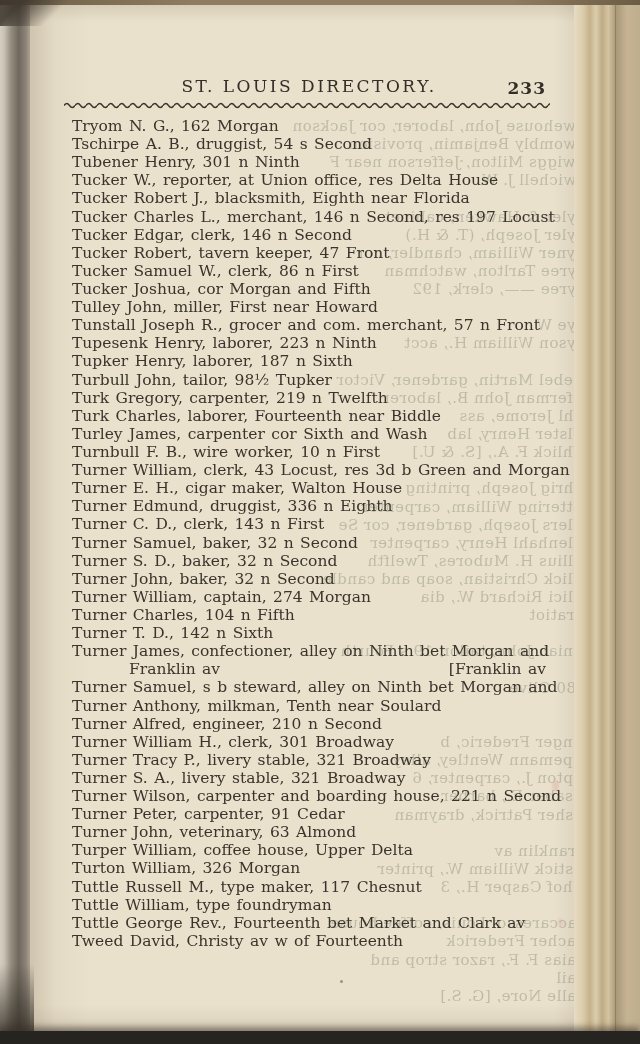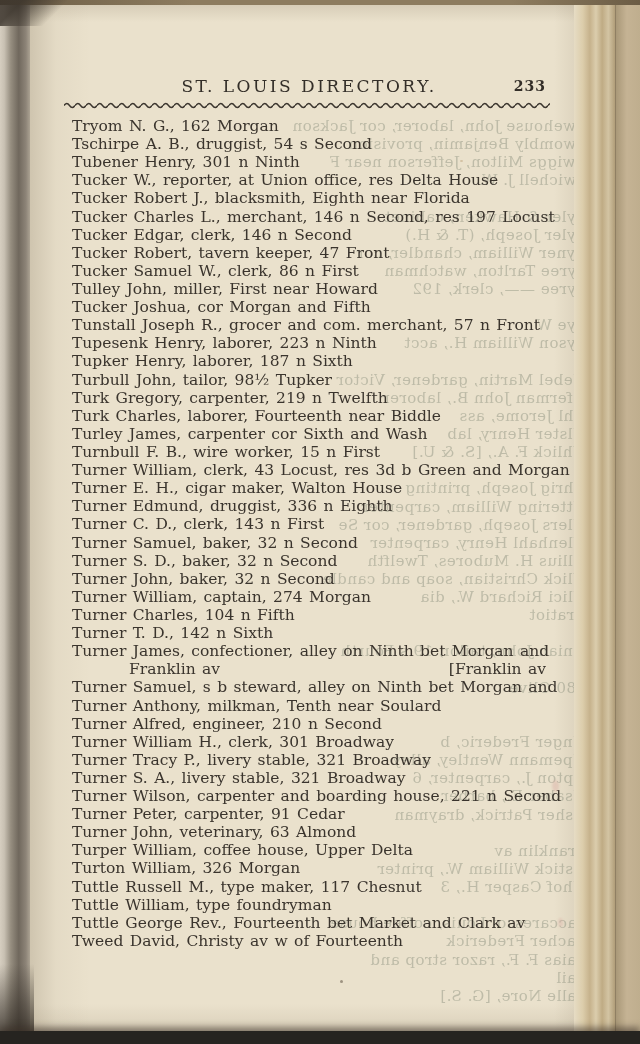--- a/index.html
+++ b/index.html
@@ -47,21 +47,21 @@
     position:absolute;left:0;top:0;width:100%;height:5px;
     background:linear-gradient(90deg,#6b5c45,#8d7c5f 30%,#8d7c5f 80%,#6b5c45);
   }
   .edge-bottom{
     position:absolute;left:0;bottom:0;width:100%;height:13px;background:#262420;
     box-shadow:0 -4px 6px rgba(60,50,40,.55);
   }
   
   .header{position:absolute;left:42px;top:72px;width:474px;height:20px;color:#332e28;}
   .title{position:absolute;left:0;right:0;top:0;text-align:center;font-size:17px;letter-spacing:2.5px;}
-  .pagenum{position:absolute;right:0;top:2px;font-size:14px;font-weight:700;letter-spacing:1px;}
+  .pagenum{position:absolute;right:0;top:2px;font-size:17px;font-weight:700;letter-spacing:1px;}
   .wave{position:absolute;left:34px;top:96px;}
   
   .entries{
     position:absolute;left:42px;top:113px;width:474px;
     color:#3a342d;font-size:15.5px;word-spacing:1.5px;
   }
   .line{position:relative;height:18.12px;line-height:18.4px;white-space:nowrap;}
   .line.indent{padding-left:57px;}
   .bracket{position:absolute;right:0;top:0;}
   
@@ -146,30 +146,30 @@
     <div class="entries" id="entries">
         <div class="line"><span>Tryom N. G., 162 Morgan</span></div>
         <div class="line"><span>Tschirpe A. B., druggist, 54 s Second</span></div>
         <div class="line"><span>Tubener Henry, 301 n Ninth</span></div>
         <div class="line"><span>Tucker W., reporter, at Union office, res Delta House</span></div>
         <div class="line"><span>Tucker Robert J., blacksmith, Eighth near Florida</span></div>
         <div class="line"><span>Tucker Charles L., merchant, 146 n Second, res 197 Locust</span></div>
         <div class="line"><span>Tucker Edgar, clerk, 146 n Second</span></div>
         <div class="line"><span>Tucker Robert, tavern keeper, 47 Front</span></div>
         <div class="line"><span>Tucker Samuel W., clerk, 86 n First</span></div>
+        <div class="line"><span>Tucker Joshua, cor Morgan and Fifth</span></div>
         <div class="line"><span>Tulley John, miller, First near Howard</span></div>
-        <div class="line"><span>Tucker Joshua, cor Morgan and Fifth</span></div>
         <div class="line"><span>Tunstall Joseph R., grocer and com. merchant, 57 n Front</span></div>
         <div class="line"><span>Tupesenk Henry, laborer, 223 n Ninth</span></div>
         <div class="line"><span>Tupker Henry, laborer, 187 n Sixth</span></div>
         <div class="line"><span>Turbull John, tailor, 98½ Tupker</span></div>
         <div class="line"><span>Turk Gregory, carpenter, 219 n Twelfth</span></div>
         <div class="line"><span>Turk Charles, laborer, Fourteenth near Biddle</span></div>
         <div class="line"><span>Turley James, carpenter cor Sixth and Wash</span></div>
-        <div class="line"><span>Turnbull F. B., wire worker, 15 n First</span></div>
+        <div class="line"><span>Turnbull F. B., wire worker, 10 n First</span></div>
         <div class="line"><span>Turner William, clerk, 43 Locust, res 3d b Green and Morgan</span></div>
         <div class="line"><span>Turner E. H., cigar maker, Walton House</span></div>
         <div class="line"><span>Turner Edmund, druggist, 336 n Eighth</span></div>
         <div class="line"><span>Turner C. D., clerk, 143 n First</span></div>
         <div class="line"><span>Turner Samuel, baker, 32 n Second</span></div>
         <div class="line"><span>Turner S. D., baker, 32 n Second</span></div>
         <div class="line"><span>Turner John, baker, 32 n Second</span></div>
         <div class="line"><span>Turner William, captain, 274 Morgan</span></div>
         <div class="line"><span>Turner Charles, 104 n Fifth</span></div>
         <div class="line"><span>Turner T. D., 142 n Sixth</span></div>

